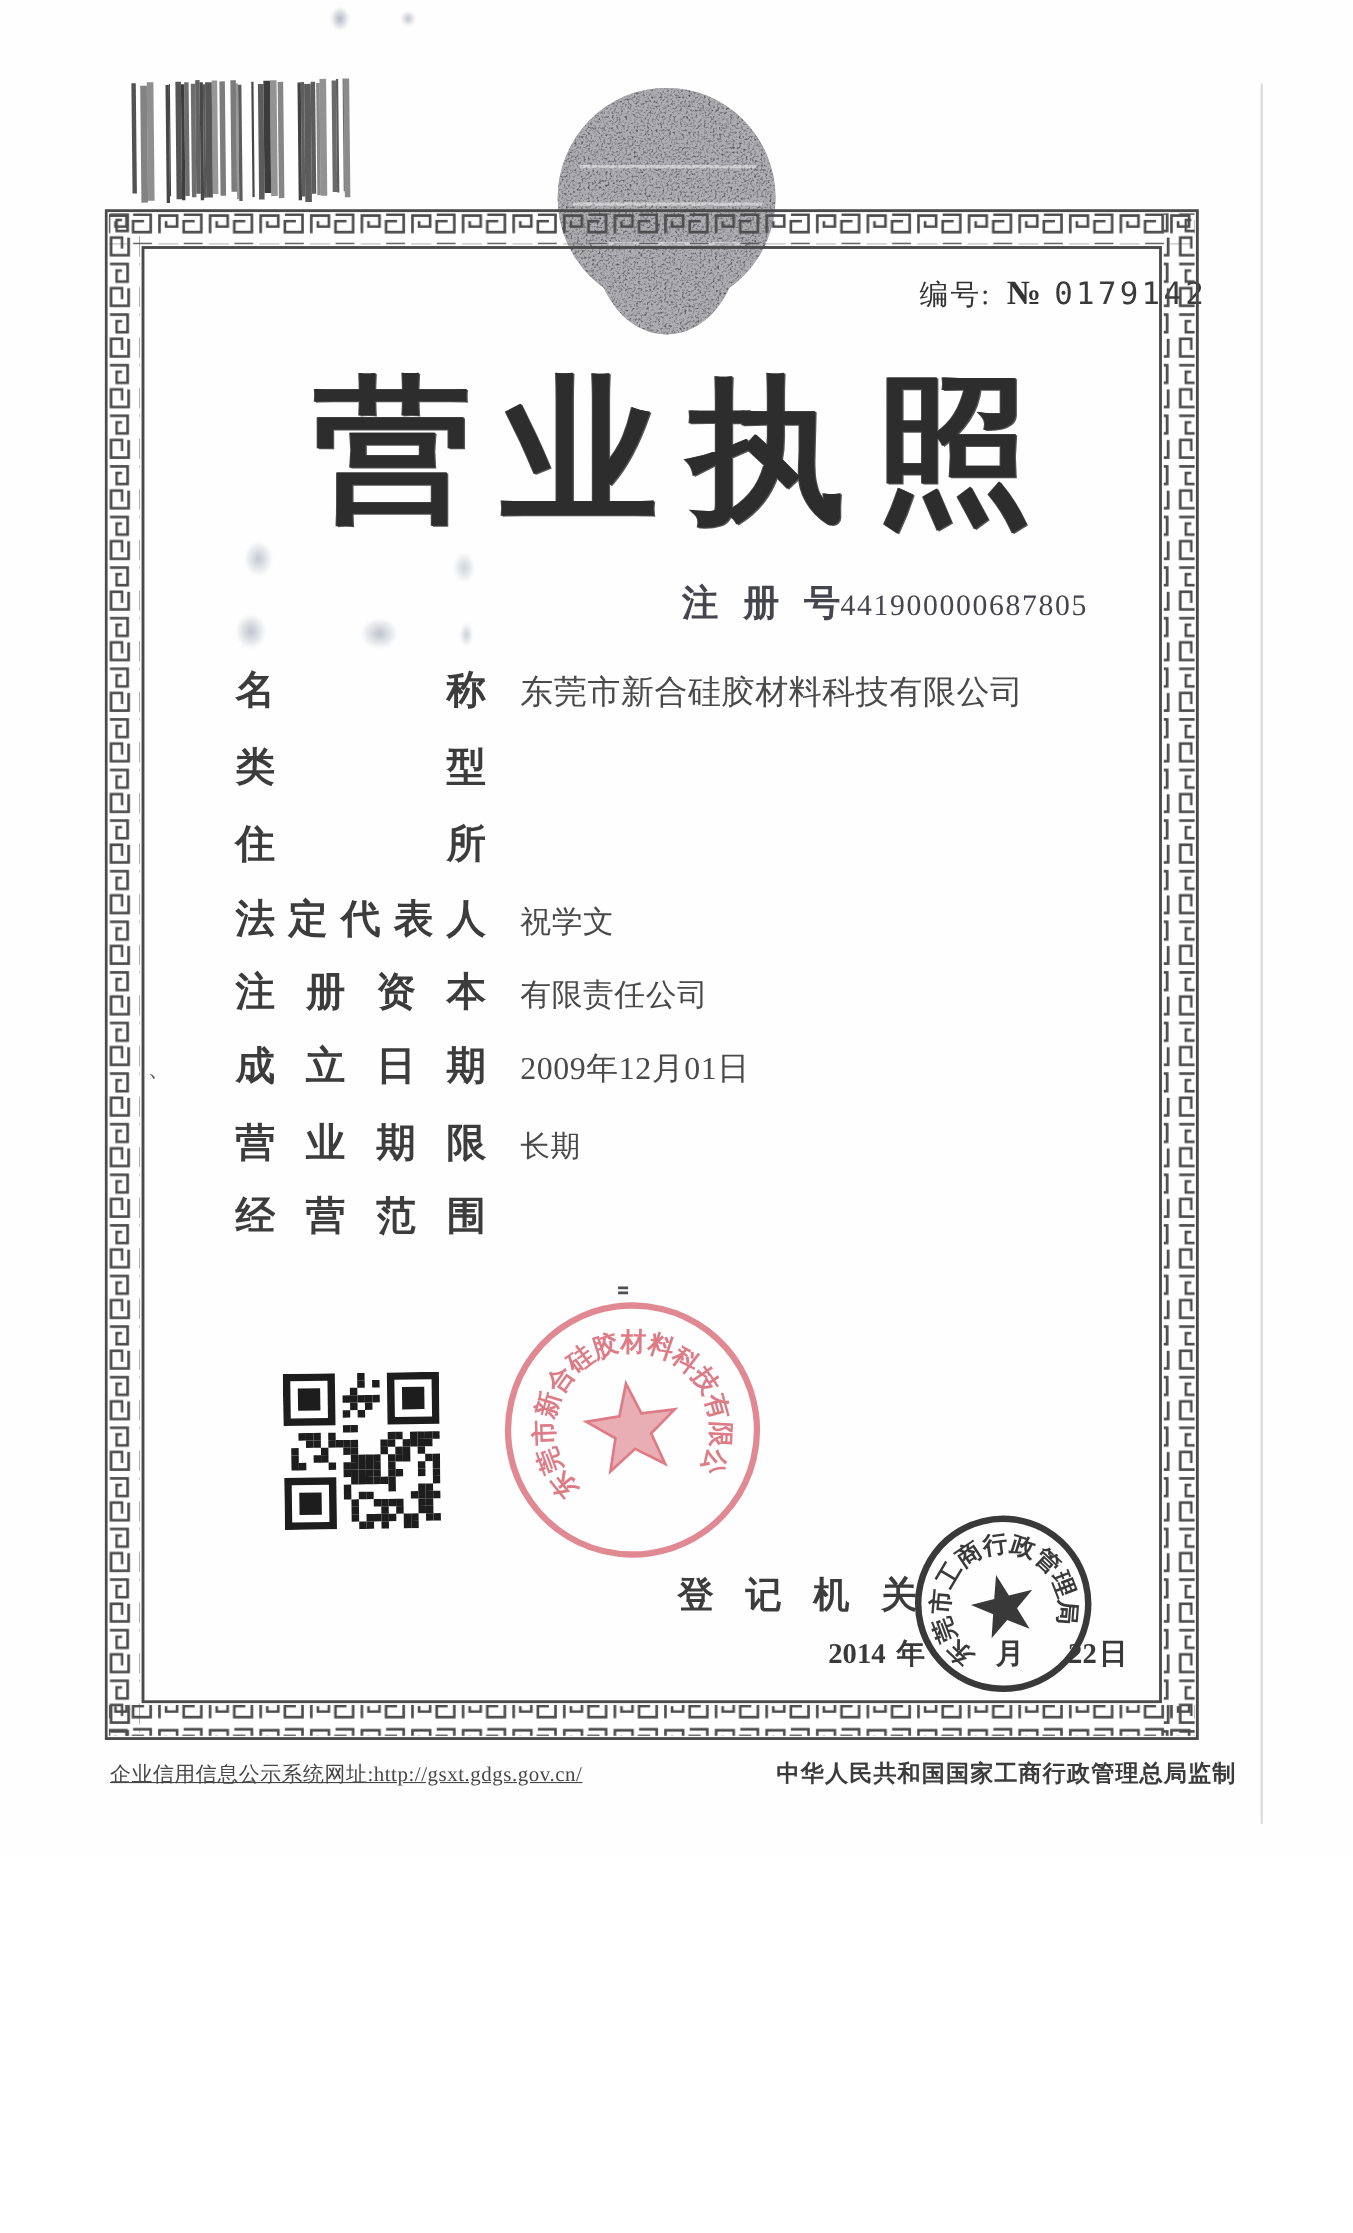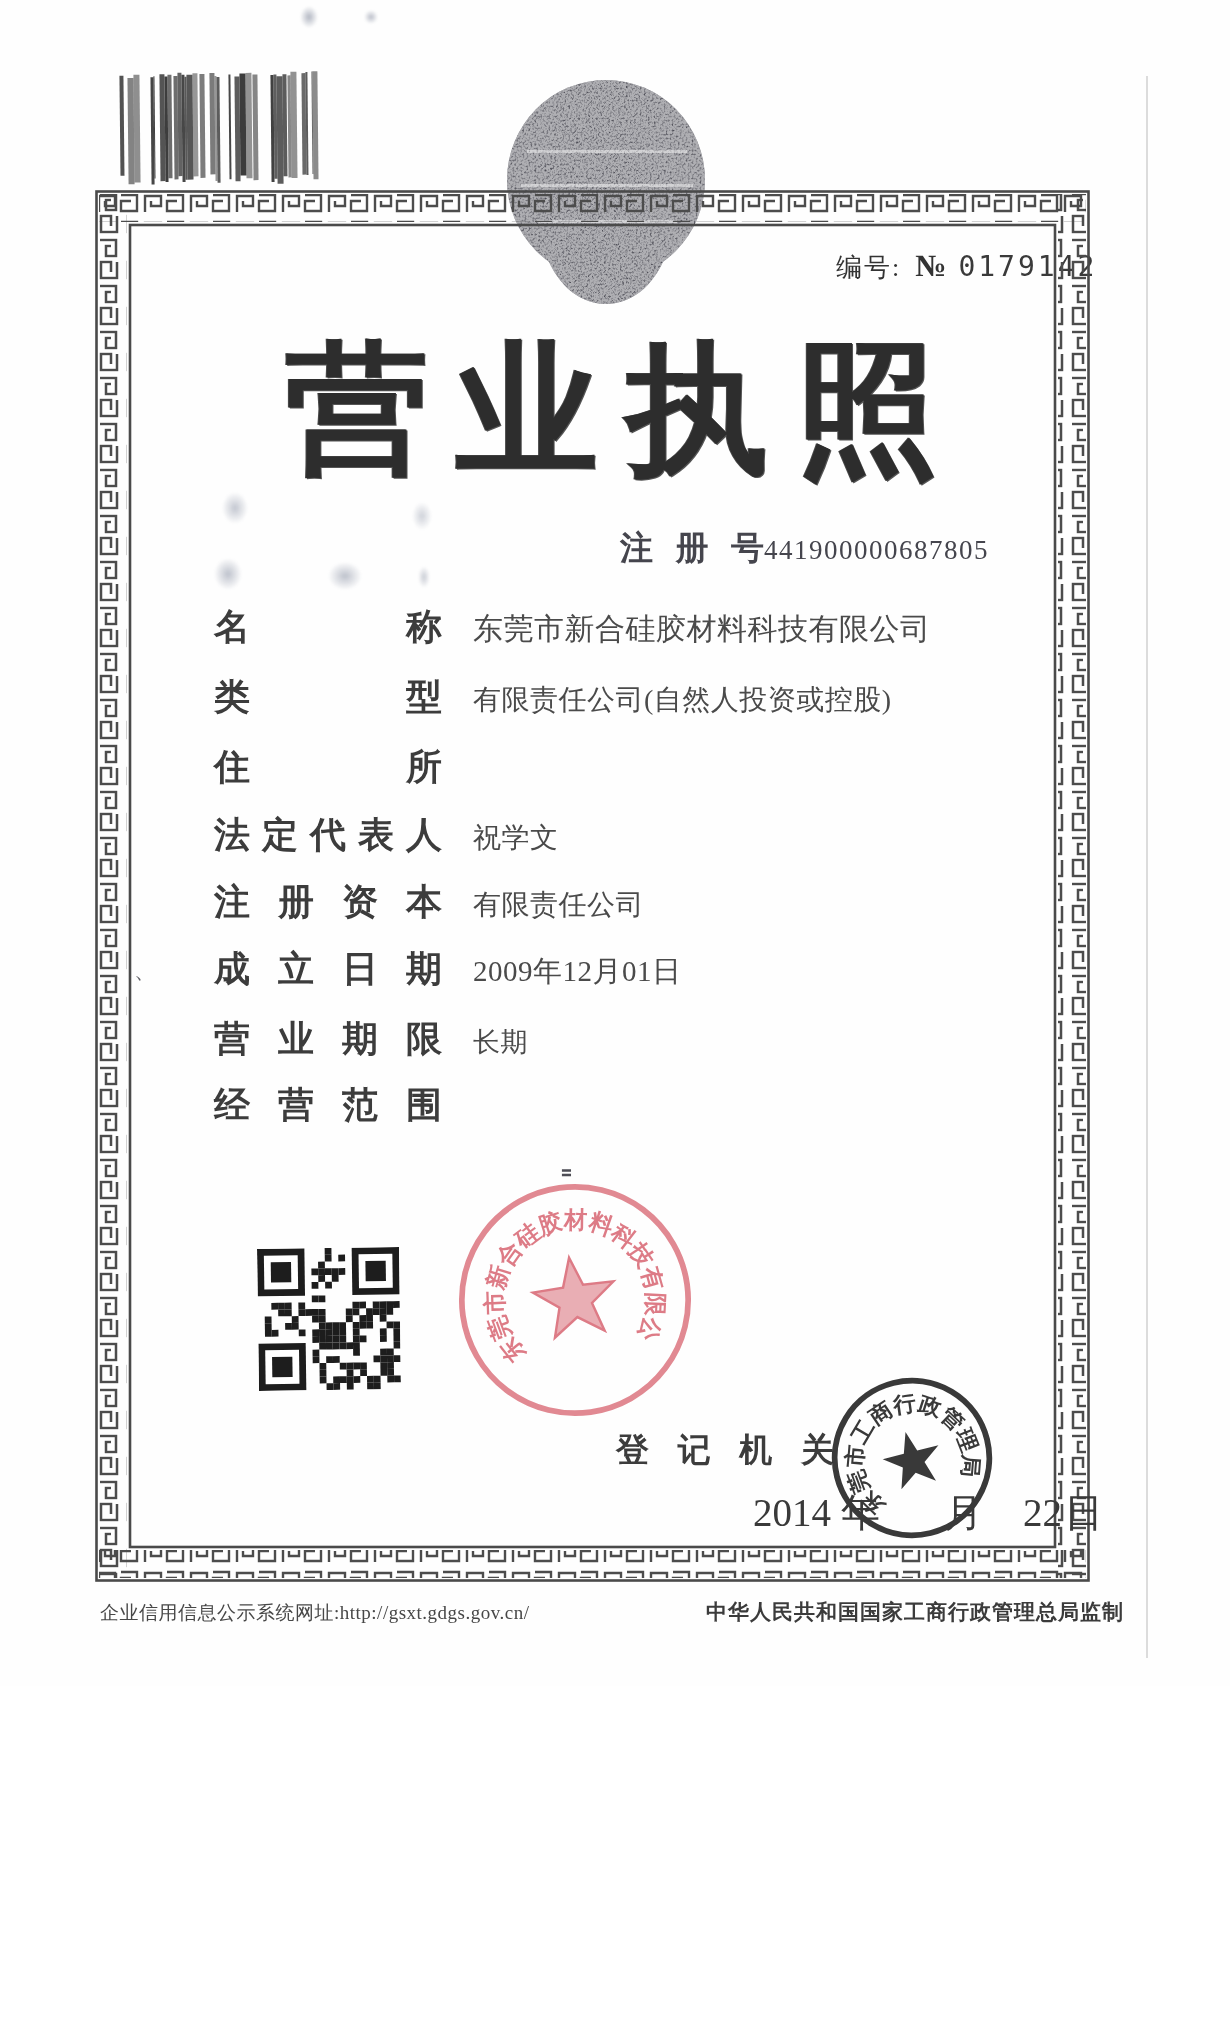--- a/index.html
+++ b/index.html
@@ -41,24 +41,24 @@
   .row:nth-child(6){height:70px;} .row:nth-child(6) .val{font-size:29px;}
   .row:nth-child(7){height:66px;} .row:nth-child(7) .val{font-size:27px;}
   .row:nth-child(8){align-items:flex-start;}
   .row:nth-child(8) .val{width:592px; font-size:21.5px; line-height:1.44; color:#3f3f3f; font-weight:500; letter-spacing:0; text-align:justify;}
   
   #qr{left:258px; top:1248px; width:142px; height:142px; transform:rotate(-.8deg);}
   #red-stamp{left:452px; top:1177px; width:246px; height:246px; transform:rotate(-8deg); opacity:.88;}
   #black-stamp{left:828px; top:1374px; width:168px; height:168px; transform:rotate(-14deg); opacity:.93;}
   #registry-label{left:616px; top:1428px; width:218px; display:flex; justify-content:space-between;
     font-size:33px; font-weight:650; color:#3c3c3c;}
-  #date-row{left:753px; top:1486px; display:flex; align-items:baseline; font-size:39px; color:#393939; font-weight:400;}
+  #date-row{left:753px; top:1486px; display:flex; align-items:baseline; font-size:26px; color:#393939; font-weight:700;}
   #date-year-unit{margin-left:10px;} #date-month-unit{margin-left:64px;} #date-day{margin-left:40px;} #date-day-unit{margin-left:2px;}
   
-  #footer-left{left:100px; top:1600px; font-size:19px; color:#474747; letter-spacing:.5px;}
+  #footer-left{left:100px; top:1600px; font-size:19px; color:#474747; letter-spacing:.5px;text-decoration:underline;}
   #footer-right{left:706px; top:1598px; font-size:21px; font-weight:650; color:#3b3b3b; letter-spacing:1px;}
   
   .smudge{border-radius:50%; filter:blur(1px);}
   .sm1{left:222px; top:492px; width:26px; height:32px; background:radial-gradient(closest-side, rgba(100,110,135,.38), rgba(100,110,135,0));}
   .sm2{left:412px; top:502px; width:20px; height:28px; background:radial-gradient(closest-side, rgba(100,110,135,.30), rgba(100,110,135,0));}
   .sm3{left:214px; top:558px; width:28px; height:32px; background:radial-gradient(closest-side, rgba(95,105,130,.40), rgba(95,105,130,0));}
   .sm4{left:328px; top:562px; width:34px; height:28px; background:radial-gradient(closest-side, rgba(95,105,130,.40), rgba(95,105,130,0));}
   .sm5{left:418px; top:566px; width:12px; height:22px; background:radial-gradient(closest-side, rgba(95,105,130,.32), rgba(95,105,130,0));}
   .sm6{left:300px; top:6px; width:18px; height:22px; background:radial-gradient(closest-side, rgba(90,100,125,.45), rgba(90,100,125,0));}
   .sm7{left:364px; top:10px; width:14px; height:14px; background:radial-gradient(closest-side, rgba(90,100,125,.40), rgba(90,100,125,0));}
@@ -177,21 +177,20 @@
           <span>名</span>
           <span>称</span>
         </span>
       <span class="val">东莞市新合硅胶材料科技有限公司</span>
     </div>
     <div class="row">
       <span class="lbl">
           <span>类</span>
           <span>型</span>
         </span>
-      <span class="val">有限责任公司(自然人投资或控股)</span>
     </div>
     <div class="row">
       <span class="lbl">
           <span>住</span>
           <span>所</span>
         </span>
     </div>
     <div class="row">
       <span class="lbl">
           <span>法</span>

